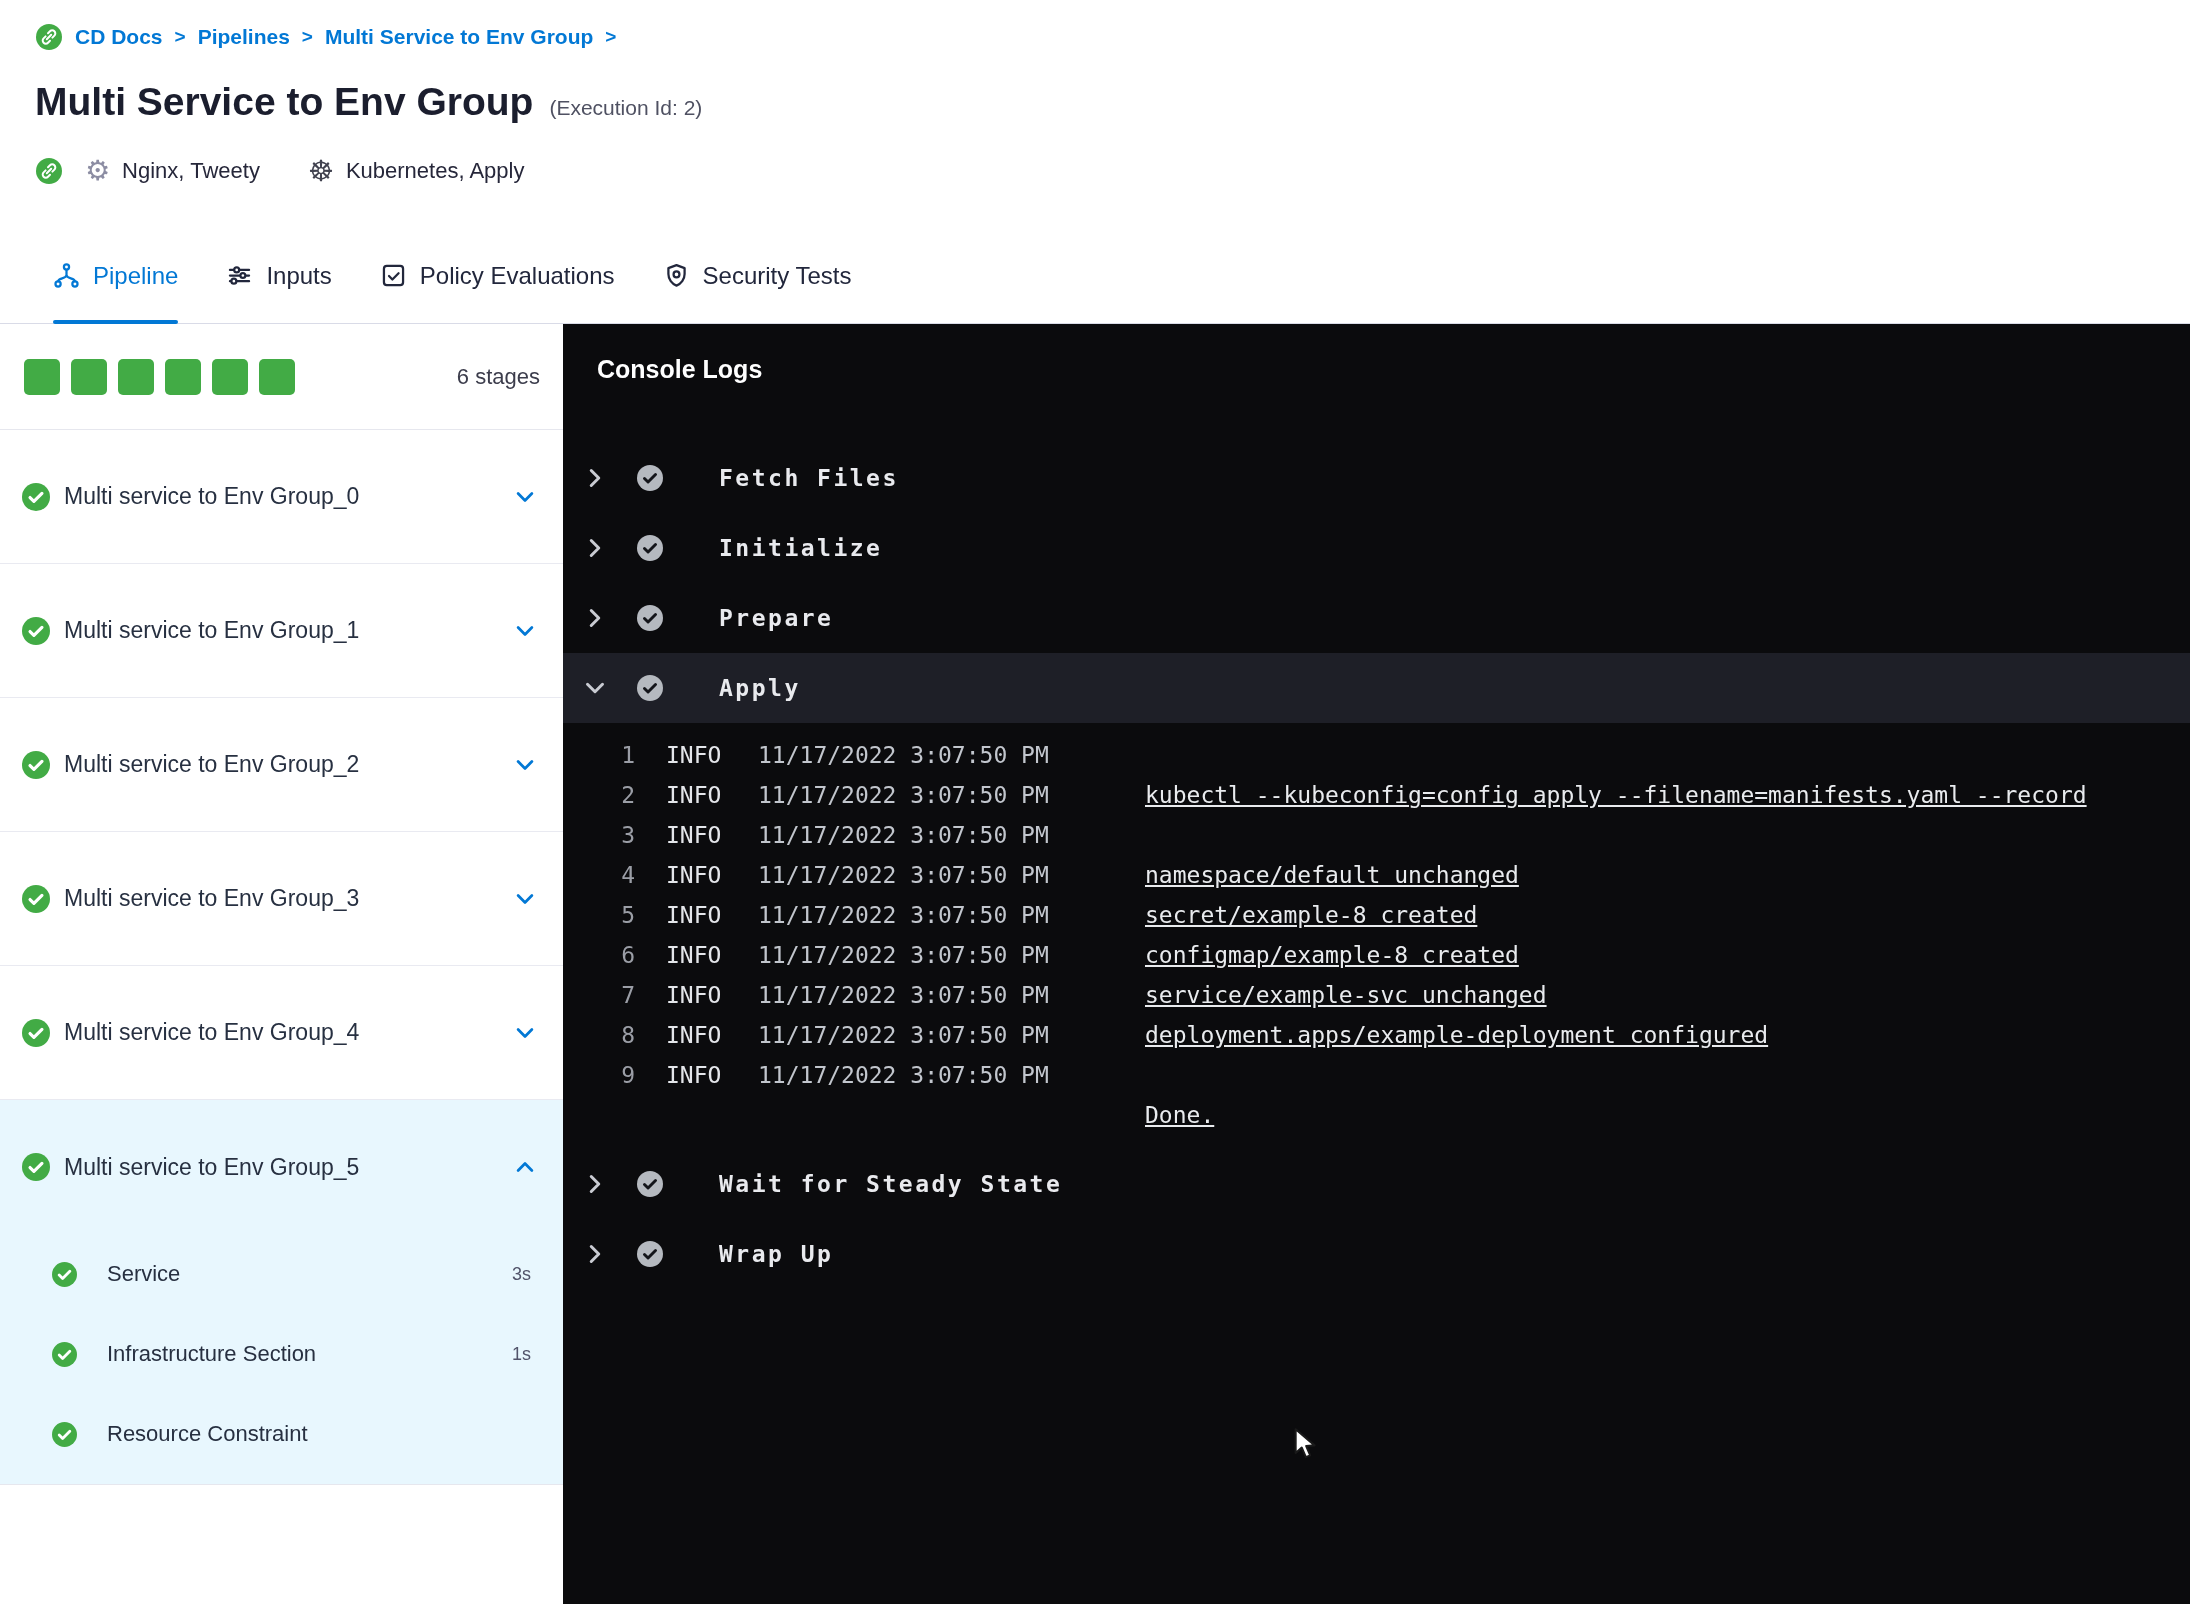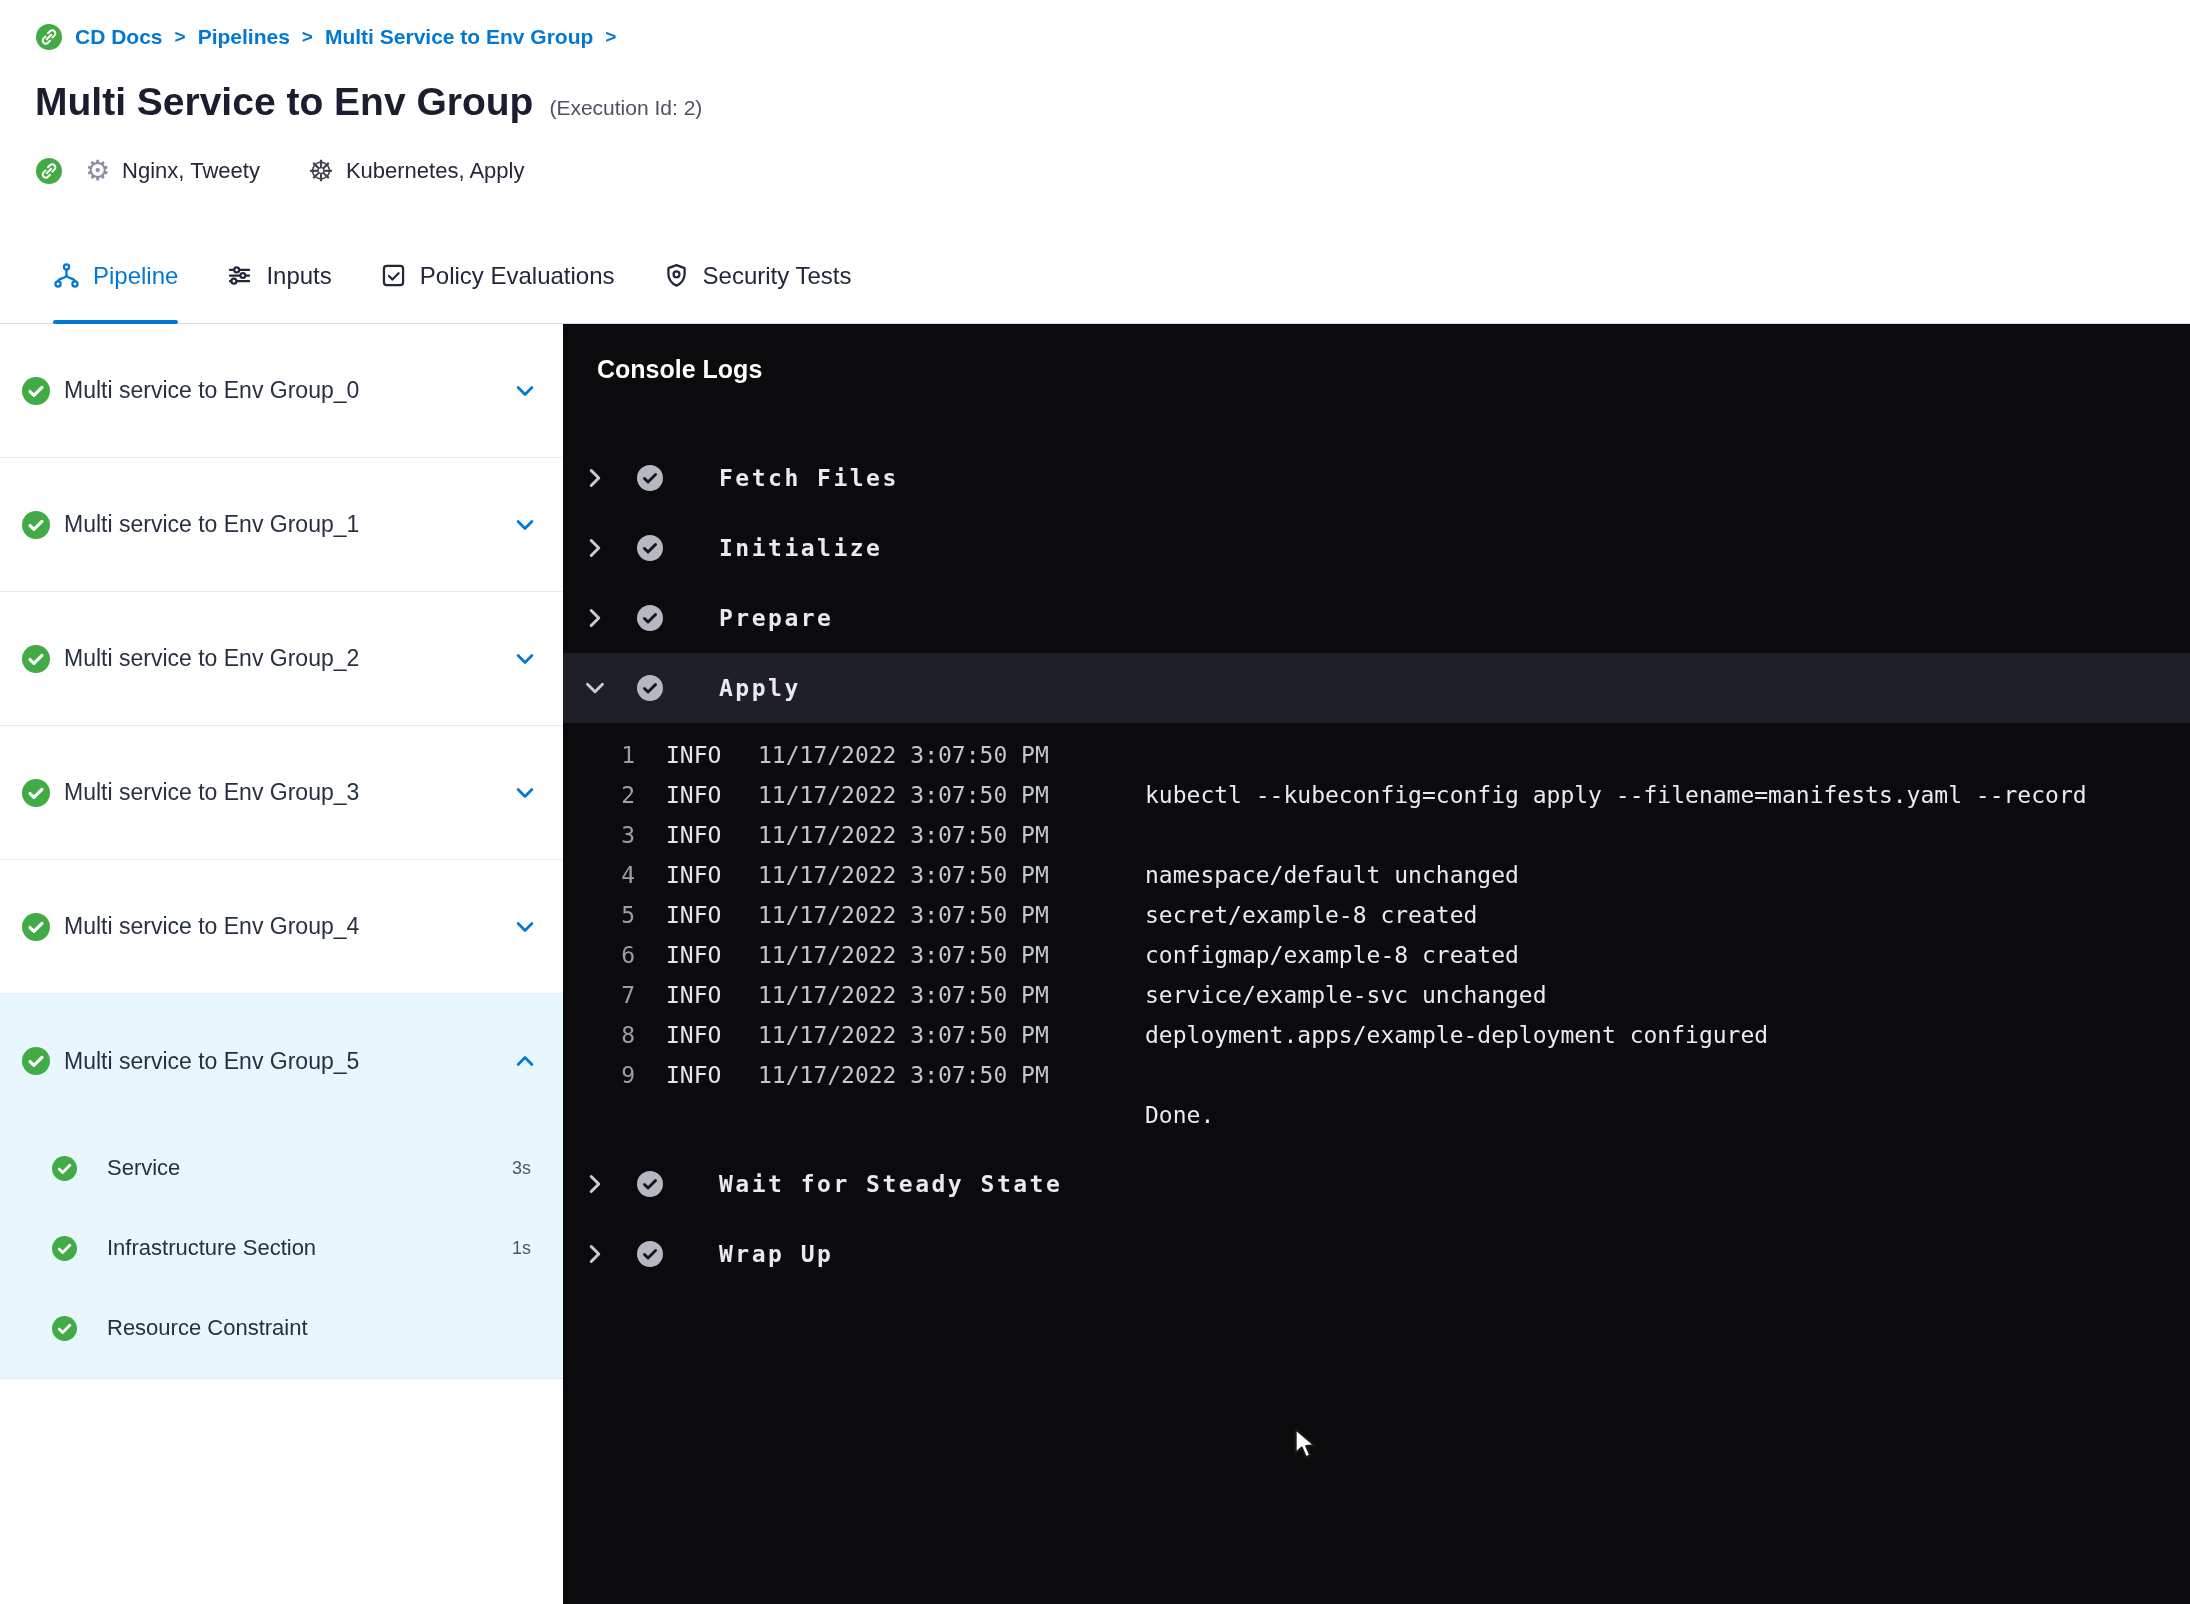--- a/index.html
+++ b/index.html
@@ -69,21 +69,21 @@
   .cstep-row { height:70px; display:flex; align-items:center; padding-left:20px; cursor:pointer; }
   .cstep-row.expanded-row { background:#1e1f27; }
   .cstep-chev { width:24px; height:24px; color:#c9cbd2; flex:none; }
   .cstep-check { width:26px; height:26px; margin-left:30px; color:#b5b9bf; --check:#14151a; flex:none; }
   .cstep-name { margin-left:56px; font-size:23px; font-weight:bold; letter-spacing:2.5px; color:#e9eaee; }
   .log-area { padding:12px 0 14px 0; }
   .log-line { height:40px; display:flex; align-items:center; font-size:23px; padding-left:32px; white-space:pre; }
   .log-n { width:40px; text-align:right; color:#9b9ea6; flex:none; }
   .log-level { width:92px; margin-left:31px; color:#e4e6ea; flex:none; }
   .log-time { width:387px; color:#c2c6cd; flex:none; }
-  .log-msg { color:#e9ebee; }
+  .log-msg { color:#e9ebee;text-decoration:underline; }
 
   .cursor { position:absolute; left:1292px; top:1427px; width:30px; height:34px; z-index:10; }
 </style>
 </head>
 <body>
 
 <div class="page">
 
   <header class="app-header">
     <div class="breadcrumb">
@@ -170,20 +170,31 @@
             </svg>
           </span>
           <span class="tab-label">Security Tests</span>
         </div>
       </div>
   </header>
 
   <div class="main">
 
     <aside class="sidebar">
+      <div class="squares-row">
+        <div id="squares" class="squares">
+            <div class="square"></div>
+            <div class="square"></div>
+            <div class="square"></div>
+            <div class="square"></div>
+            <div class="square"></div>
+            <div class="square"></div>
+          </div>
+        <span class="stage-count">6 stages</span>
+      </div>
       <div id="stages">
           <div class="stage-block">
             <div class="stage-row">
               <span class="icon stage-check">
                 <svg viewBox="0 0 16 16">
                   <circle cx="8" cy="8" r="8" fill="currentColor"></circle>
                   <path d="M4.6 8.3l2.2 2.2 4.6-4.6" fill="none" stroke="var(--check, #fff)" stroke-width="1.8" stroke-linecap="round" stroke-linejoin="round"></path>
                 </svg>
               </span>
               <span class="stage-label">Multi service to Env Group_0</span>

